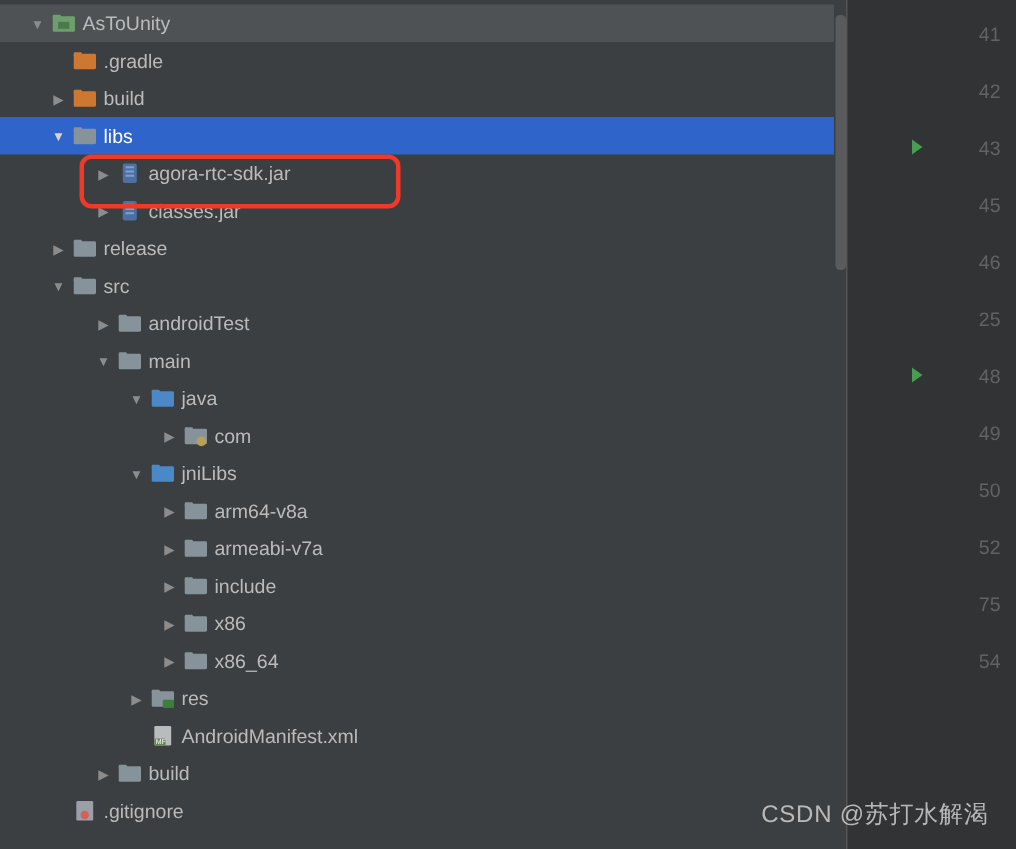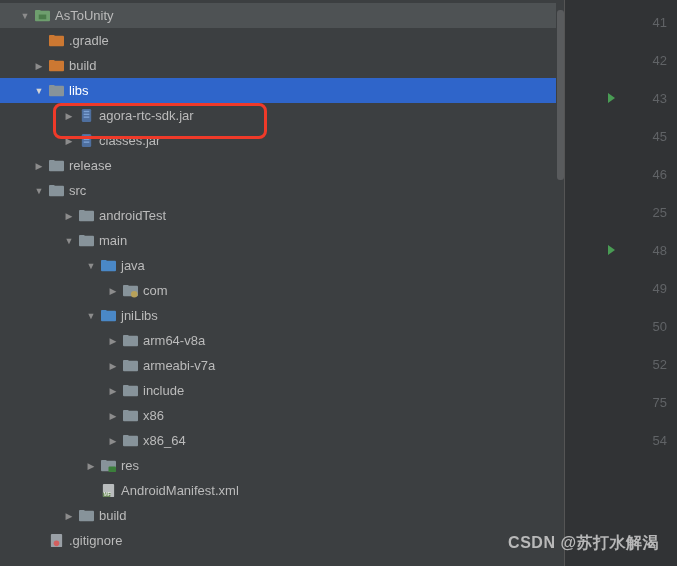--- a/index.html
+++ b/index.html
@@ -107,21 +107,20 @@
     pointer-events: none;
   }
   .watermark {
     position: absolute;
     bottom: 12px; right: 18px;
     color: #cfcfcf;
     font-size: 16px;
     opacity: 0.85;
     pointer-events: none;
     letter-spacing: .5px;
-    font-weight: bold;
   }
   
   .svg-ico { width: 15px; height: 15px; }
 </style>
 </head>
 <body>
 
 <div class="main-container">
   <div class="tree-panel">
 

